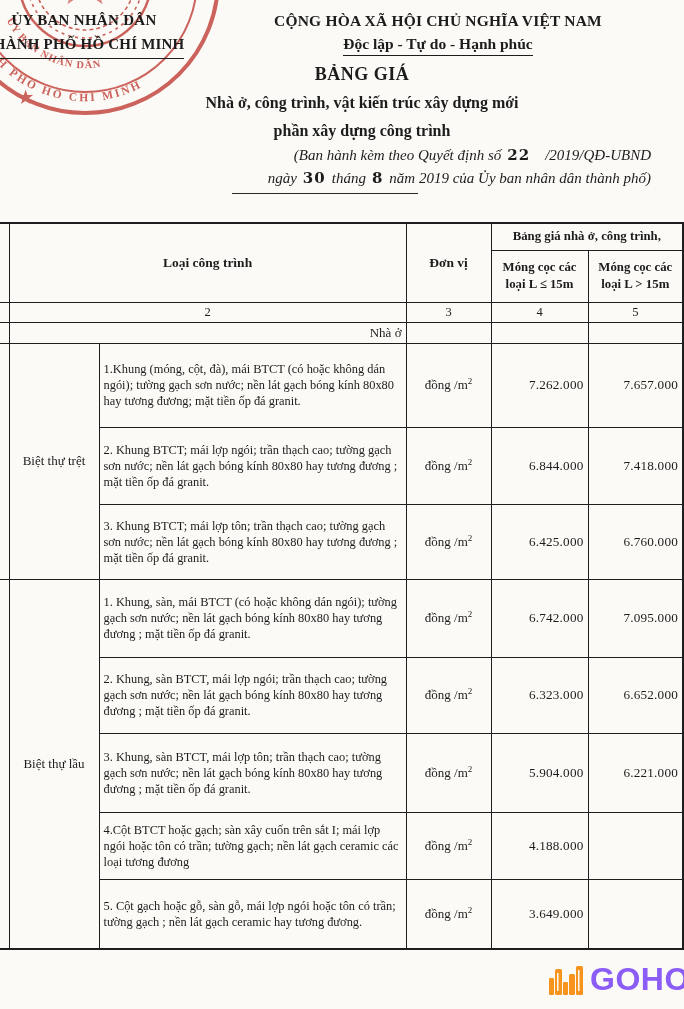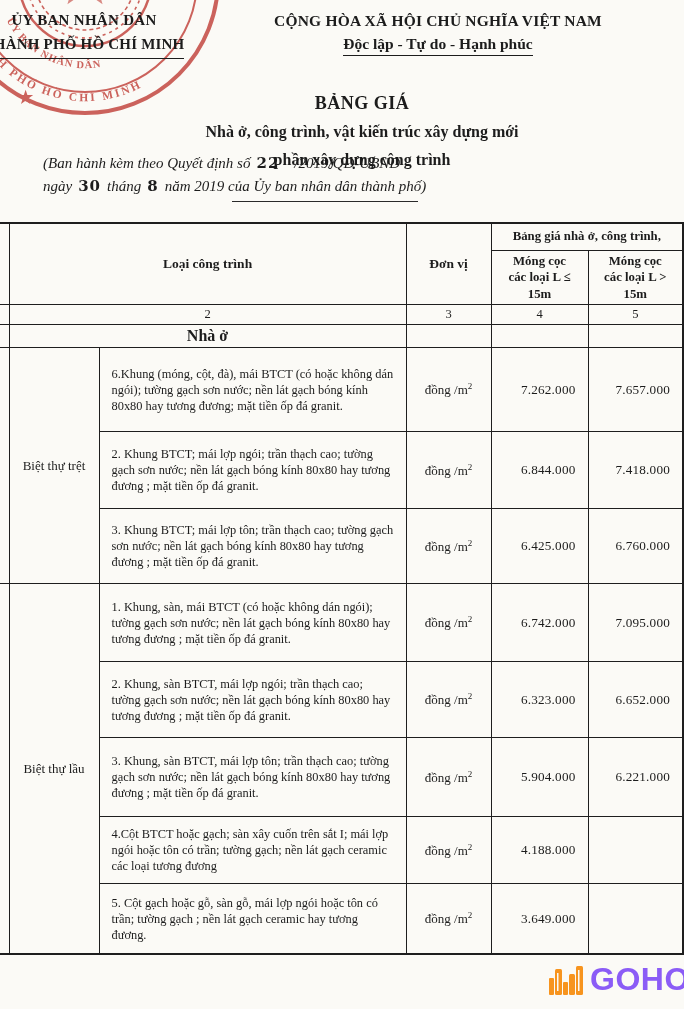--- a/index.html
+++ b/index.html
@@ -12,37 +12,37 @@
   .stamp{position:absolute;left:-60px;top:-160px;mix-blend-mode:multiply;opacity:.82;}
   
   .hdr-left{position:absolute;left:-42px;top:10px;width:252px;text-align:center;font-weight:bold;line-height:1.45;}
   .hdr-left .l1{font-size:15px;letter-spacing:.3px;}
   .hdr-left .l2{font-size:15px;display:inline-block;border-bottom:1.6px solid #1c1c1c;padding-bottom:2px;letter-spacing:.2px;}
   .hdr-right{position:absolute;left:223px;top:12px;width:430px;text-align:center;font-weight:bold;}
   .hdr-right .l1{font-size:15.5px;letter-spacing:.2px;}
   .hdr-right .l2{font-size:15.5px;display:inline-block;border-bottom:1.6px solid #1c1c1c;padding-bottom:2px;margin-top:5px;}
   
   .title{position:absolute;left:60px;right:20px;top:64px;text-align:center;font-weight:bold;}
-  .title .t1{font-size:18px;letter-spacing:.5px;margin-top:29px;}
+  .title .t1{font-size:18px;letter-spacing:.5px;}
   .title .t2{font-size:16px;margin-top:9px;}
   .title .t3{font-size:16px;margin-top:10px;}
-  .subtitle{position:absolute;left:40px;right:30px;top:152px;text-align:left;font-style:italic;font-size:15px;line-height:1.55;}
+  .subtitle{position:absolute;left:40px;right:30px;top:144px;text-align:right;font-style:italic;font-size:15px;line-height:1.55;}
   .subtitle .hand{font-style:normal;font-weight:bold;font-family:"DejaVu Serif",serif;letter-spacing:1px;}
   .subtitle span{margin:0 3px;}
   .sub-underline{width:186px;height:0;border-top:1.4px solid #2a2a2a;margin:2px auto 0;transform:translateX(-22px);}
   
   table.price{position:absolute;left:-57px;top:222px;width:739px;border-collapse:collapse;table-layout:fixed;}
   table.price,table.price td,table.price th{border:1.4px solid #1e1e1e;}
   table.price{border-width:2px;}
-  table.price th,table.price td{vertical-align:middle;padding:2px 12px;overflow:hidden;}
+  table.price th,table.price td{vertical-align:middle;padding:2px 4px;overflow:hidden;}
   th.loai,th.donvi{font-size:13.5px;font-weight:bold;text-align:center;}
   th.banggia{font-size:12.8px;font-weight:bold;text-align:center;padding:1px 2px;}
   th.mong{font-size:12.8px;font-weight:bold;text-align:center;line-height:1.3;padding:2px 3px;}
   td.num{font-size:12.5px;text-align:center;font-weight:normal;padding:0;}
-  td.section{font-size:16px;font-weight:bold;text-align:center;padding-left:5px;}
+  td.section{font-size:13px;font-weight:normal;text-align:right;padding-left:5px;}
   td.c1{text-align:right;padding-right:2px;font-size:12px;}
   td.grp{font-size:13px;text-align:center;padding:2px 3px;}
   td.desc{font-size:12.4px;text-align:left;line-height:16px;padding:3px 6px;}
   td.unit{font-size:13px;text-align:center;}
   td.unit sup{font-size:9px;}
   td.price-cell{font-size:13.2px;text-align:right;padding-right:9px;letter-spacing:.2px;}
   
   .logo{position:absolute;left:549px;top:963px;display:flex;align-items:flex-end;gap:4px;font-family:"Liberation Sans","DejaVu Sans",sans-serif;}
   .logo .name{font-size:32px;font-weight:bold;color:#8b5cf6;letter-spacing:.5px;line-height:1;}
   .logo .tld{font-size:13px;font-weight:bold;color:#f7941e;padding-bottom:1px;}
@@ -134,21 +134,21 @@
         <td class="section" colspan="2">Nhà ở</td>
         <td></td>
         <td></td>
         <td></td>
       </tr>
     </thead>
     <tbody>
         <tr style="height: 84px;">
           <td class="c1" rowspan="3"></td>
           <td class="grp" rowspan="3">Biệt thự trệt</td>
-          <td class="desc">6.Khung (móng, cột, đà), mái BTCT (có hoặc không dán ngói); tường gạch sơn nước; nền lát gạch bóng kính 80x80 hay tương đương; mặt tiền ốp đá granit.</td>
+          <td class="desc">1.Khung (móng, cột, đà), mái BTCT (có hoặc không dán ngói); tường gạch sơn nước; nền lát gạch bóng kính 80x80 hay tương đương; mặt tiền ốp đá granit.</td>
           <td class="unit"><span>đồng /m</span><sup>2</sup></td>
           <td class="price-cell">7.262.000</td>
           <td class="price-cell">7.657.000</td>
         </tr>
         <tr style="height: 77px;">
           <td class="desc">2. Khung BTCT; mái lợp ngói; trần thạch cao; tường gạch sơn nước; nền lát gạch bóng kính 80x80 hay tương đương ; mặt tiền ốp đá granit.</td>
           <td class="unit"><span>đồng /m</span><sup>2</sup></td>
           <td class="price-cell">6.844.000</td>
           <td class="price-cell">7.418.000</td>
         </tr>

